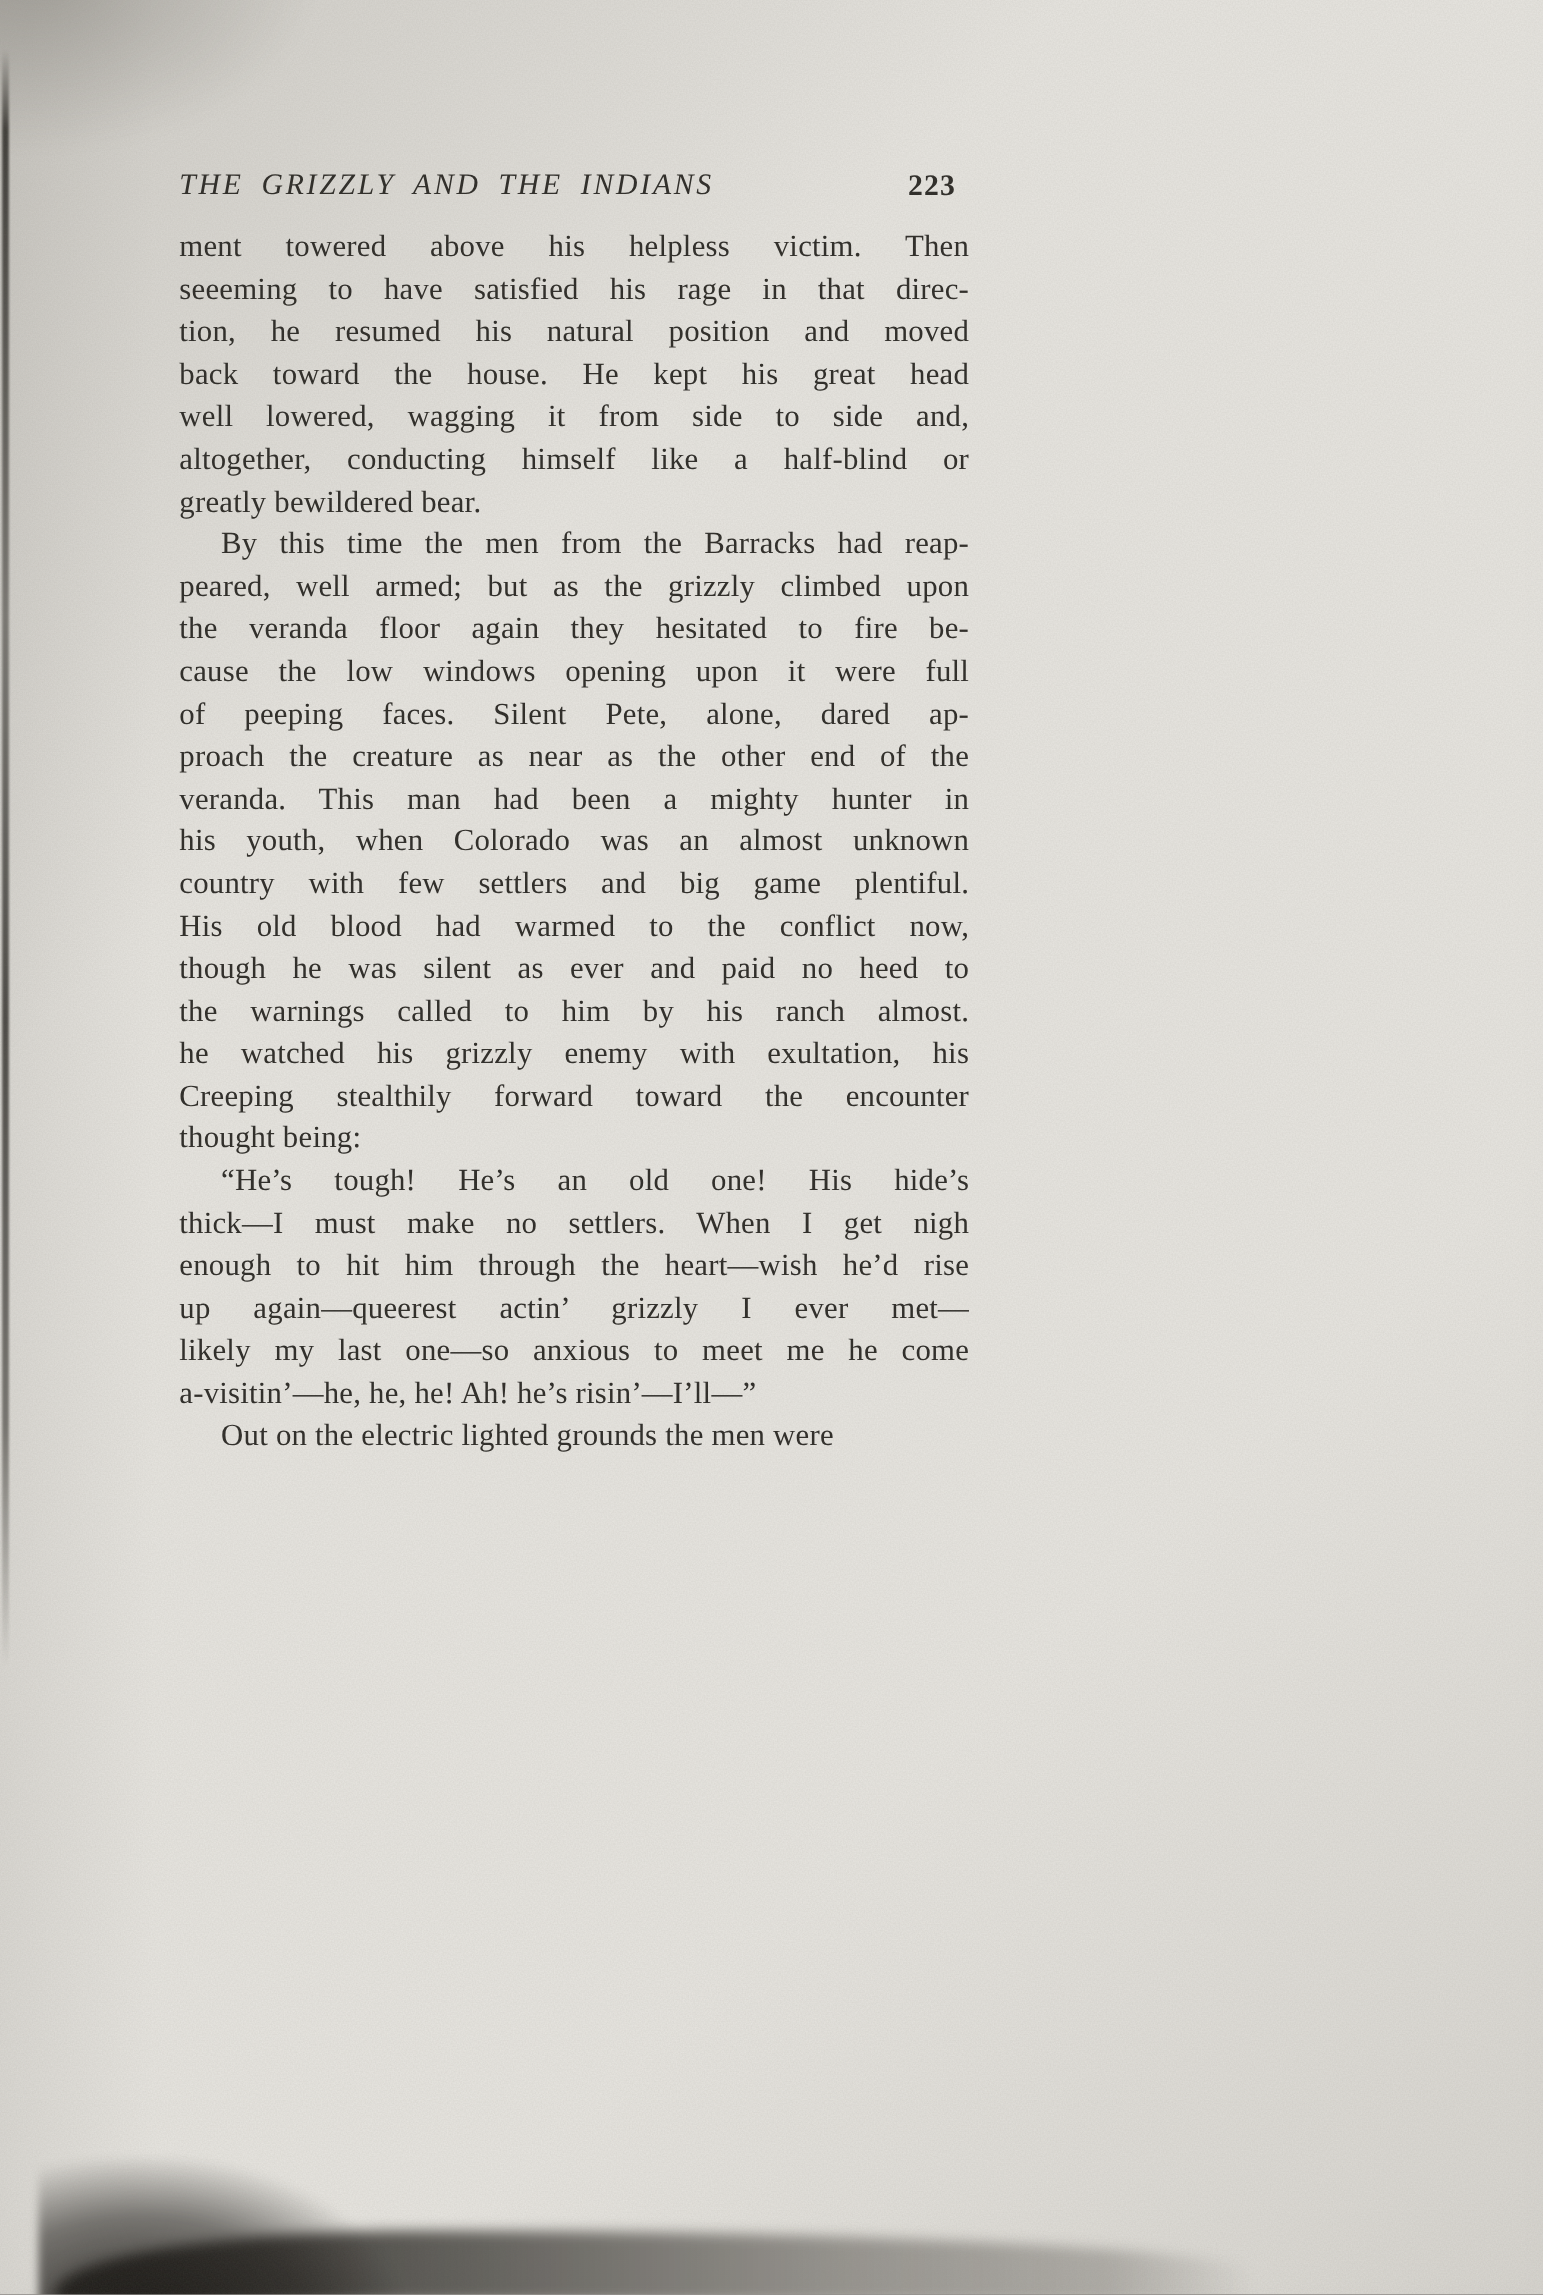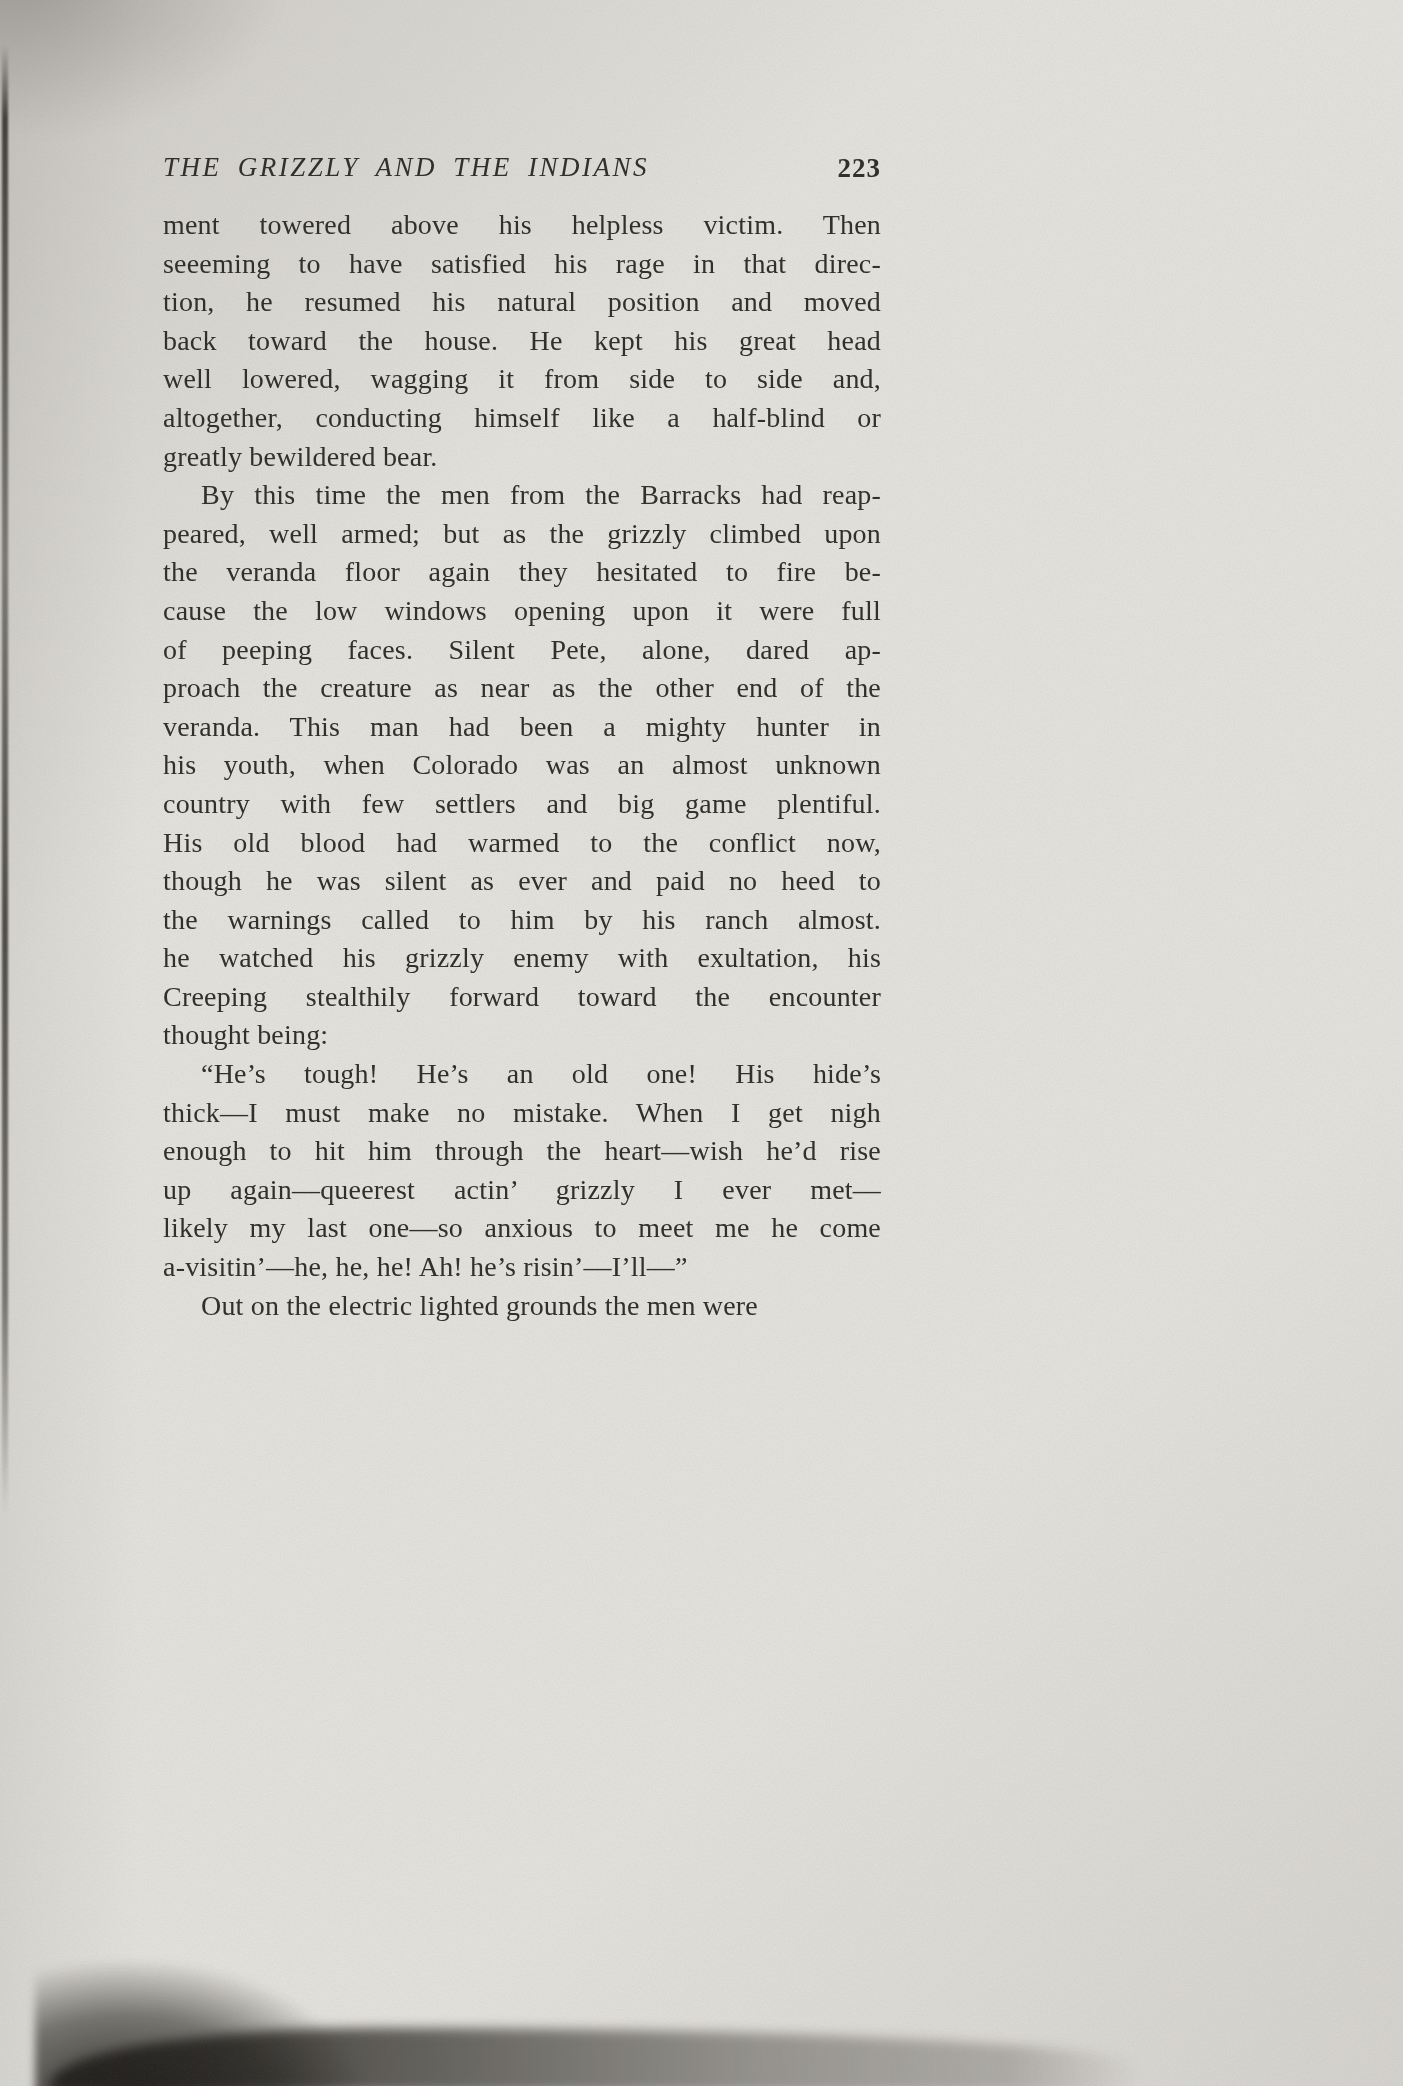--- a/index.html
+++ b/index.html
@@ -54,21 +54,21 @@
     position: absolute; inset: 0; width: 100%; height: 100%;
     opacity: 0.45; pointer-events: none;
   }
   
   .running-head {
     position: absolute; top: 152px; left: 163px; width: 718px; height: 42px;
     font-style: italic; font-size: 27px; letter-spacing: 2.5px; word-spacing: 7px;
     text-align: left;
   }
   .head-page {
-    position: absolute; right: 0; top: 1px;
+    position: absolute; right: 12px; top: 1px;
     font-style: normal; font-weight: bold; letter-spacing: 1px; word-spacing: 0;
   }
   
   .text-block {
     position: absolute; top: 206px; left: 163px; width: 718px;
     font-size: 28px; line-height: 38.6px; letter-spacing: 0.2px;
   }
   .line {
     text-align: justify;
     text-align-last: justify;
@@ -111,21 +111,21 @@
       <div class="line">veranda. This man had been a mighty hunter in</div>
       <div class="line">his youth, when Colorado was an almost unknown</div>
       <div class="line">country with few settlers and big game plentiful.</div>
       <div class="line">His old blood had warmed to the conflict now,</div>
       <div class="line">though he was silent as ever and paid no heed to</div>
       <div class="line">the warnings called to him by his ranch almost.</div>
       <div class="line">he watched his grizzly enemy with exultation, his</div>
       <div class="line">Creeping stealthily forward toward the encounter</div>
       <div class="line last">thought being:</div>
       <div class="line indent">“He’s tough! He’s an old one! His hide’s</div>
-      <div class="line">thick—I must make no mistake. When I get nigh</div>
+      <div class="line">thick—I must make no settlers. When I get nigh</div>
       <div class="line">enough to hit him through the heart—wish he’d rise</div>
       <div class="line">up again—queerest actin’ grizzly I ever met—</div>
       <div class="line">likely my last one—so anxious to meet me he come</div>
       <div class="line last">a-visitin’—he, he, he! Ah! he’s risin’—I’ll—”</div>
       <div class="line indent last">Out on the electric lighted grounds the men were</div>
     </main>
 
   <div class="edge-bottom"></div>
   <div class="corner-bl"></div>
 

